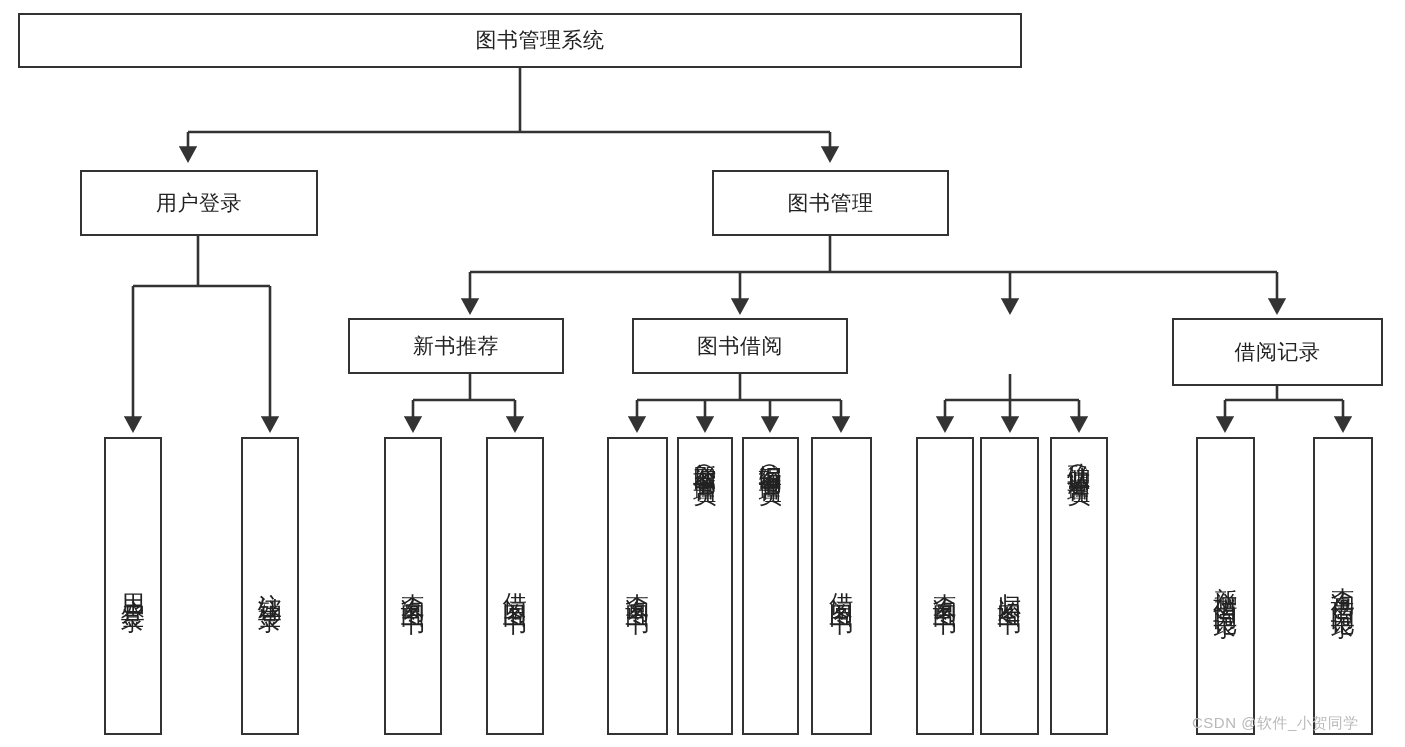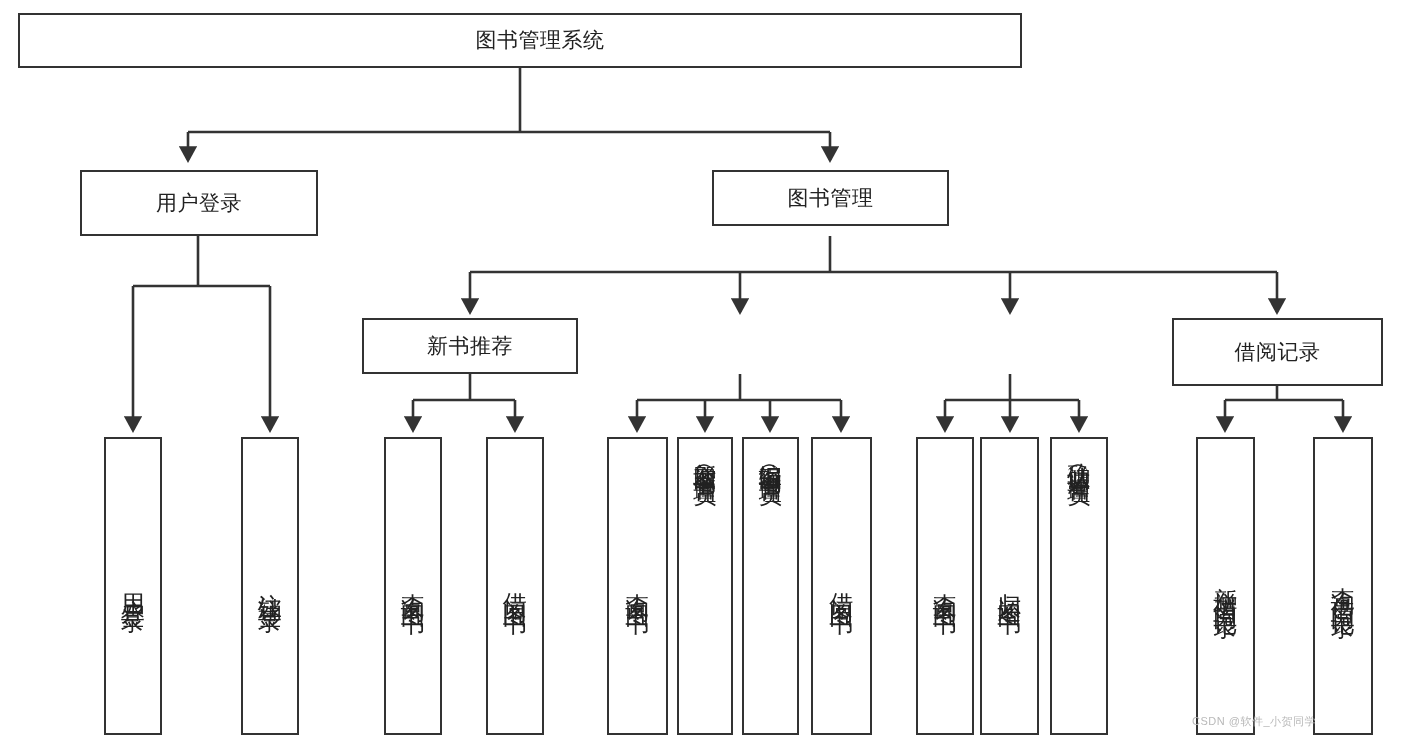--- a/index.html
+++ b/index.html
@@ -64,21 +64,21 @@
     font-size: 23px;
     letter-spacing: 3px;
   }
   .node.v.center {
     align-items: center;
     padding-top: 0;
   }
   #watermark {
     position: absolute;
     color: #b9b9b9;
-    font-size: 11px;
+    font-size: 15px;
     white-space: nowrap;
     letter-spacing: 0.5px;
   }
 </style>
 </head>
 <body>
 
 <div id="canvas">
 
   <svg id="wires" viewBox="0 0 1405 747" width="1405" height="747">
@@ -131,26 +131,29 @@
     </g>
   </svg>
 
   <div class="node h" style="left:18px; top:13px; width:1004px; height:55px;padding-left:40px;">
     <span class="lbl">图书管理系统</span>
   </div>
 
   <div class="node h" style="left:80px; top:170px; width:238px; height:66px;">
     <span class="lbl">用户登录</span>
   </div>
-  <div class="node h" style="left:712px; top:170px; width:237px; height:56px;">
+  <div class="node h" style="left:712px; top:170px; width:237px; height:66px;">
     <span class="lbl">图书管理</span>
   </div>
 
-  <div class="node h" style="left:362px; top:318px; width:216px; height:56px;">
+  <div class="node h" style="left:348px; top:318px; width:216px; height:56px;">
     <span class="lbl">新书推荐</span>
+  </div>
+  <div class="node h" style="left:632px; top:318px; width:216px; height:56px;">
+    <span class="lbl">图书借阅</span>
   </div>
   <div class="node h" style="left:1172px; top:318px; width:211px; height:68px;">
     <span class="lbl">借阅记录</span>
   </div>
 
   <div class="node v center" style="left:104px; top:437px; width:58px; height:298px;">
     <span class="lbl">用户登录</span>
   </div>
   <div class="node v center" style="left:241px; top:437px; width:58px; height:298px;">
     <span class="lbl">注销登录</span>

